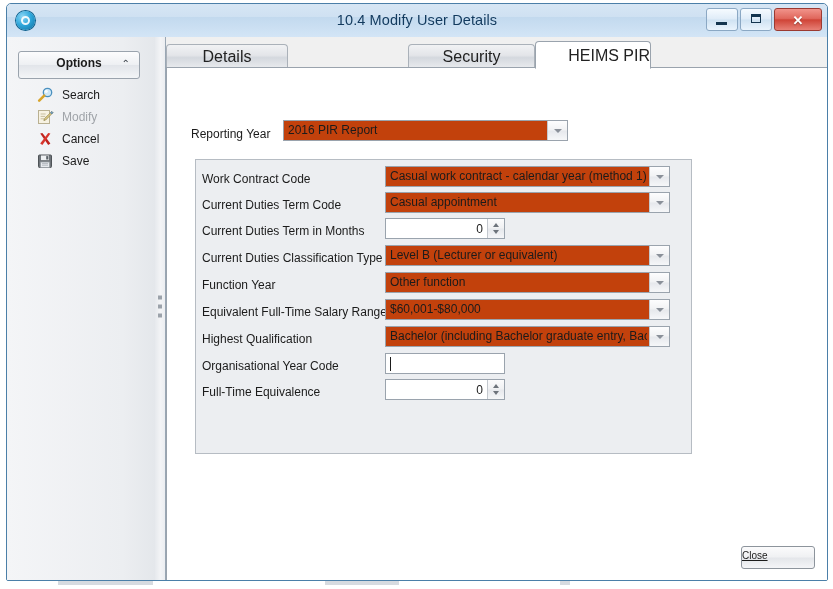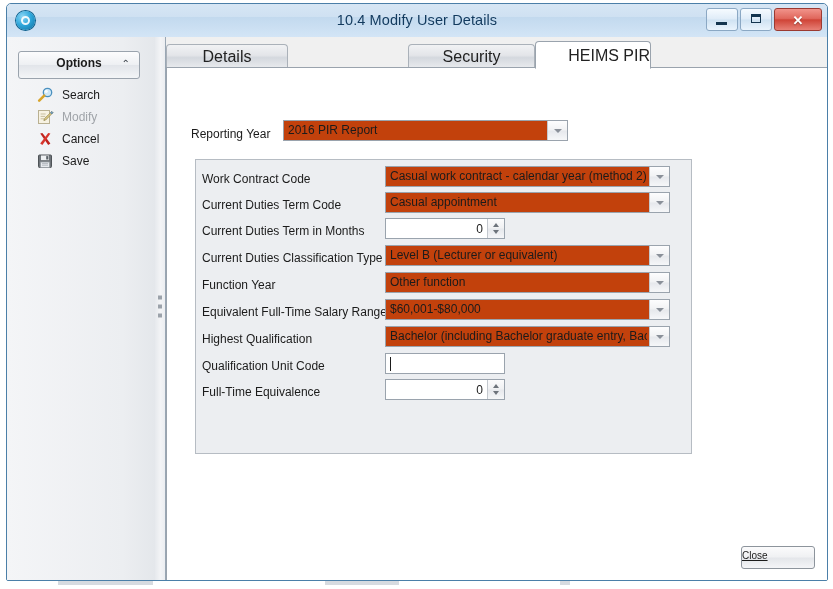--- a/index.html
+++ b/index.html
@@ -521,21 +521,21 @@
         <div class="row-label" style="left:24px; top:59px;">Reporting Year</div>
         <div class="combo" style="left:116px; top:52px; width:285px;">
           <div class="val">2016 PIR Report</div>
           <div class="arrowbtn"></div>
         </div>
 
         <div id="groupbox"></div>
 
         <div class="row-label" style="left:35px; top:104px;">Work Contract Code</div>
         <div class="combo" style="left:218px; top:98px; width:285px;">
-          <div class="val">Casual work contract - calendar year (method 2)</div>
+          <div class="val">Casual work contract - calendar year (method 1)</div>
           <div class="arrowbtn"></div>
         </div>
 
         <div class="row-label" style="left:35px; top:130px;">Current Duties Term Code</div>
         <div class="combo" style="left:218px; top:124px; width:285px;">
           <div class="val">Casual appointment</div>
           <div class="arrowbtn"></div>
         </div>
 
         <div class="row-label" style="left:35px; top:156px;text-align:right;">Current Duties Term in Months</div>
@@ -561,21 +561,21 @@
           <div class="val">$60,001-$80,000</div>
           <div class="arrowbtn"></div>
         </div>
 
         <div class="row-label" style="left:35px; top:264px;">Highest Qualification</div>
         <div class="combo" style="left:218px; top:258px; width:285px;">
           <div class="val">Bachelor (including Bachelor graduate entry, Bachelor honours)</div>
           <div class="arrowbtn"></div>
         </div>
 
-        <div class="row-label" style="left:35px; top:291px;">Qualification Unit Code</div>
+        <div class="row-label" style="left:35px; top:291px;">Organisational Year Code</div>
         <div class="textbox" style="left:218px; top:285px; width:120px;">
           <div class="caret"></div>
           <div class="val" style="position:absolute;left:6px;top:2px;font-size:12px;"></div>
         </div>
 
         <div class="row-label" style="left:35px; top:317px;">Full-Time Equivalence</div>
         <div class="spinner" style="left:218px; top:311px; width:120px;">
           <div class="sval">0</div>
           <div class="sbtns"></div>
         </div>

